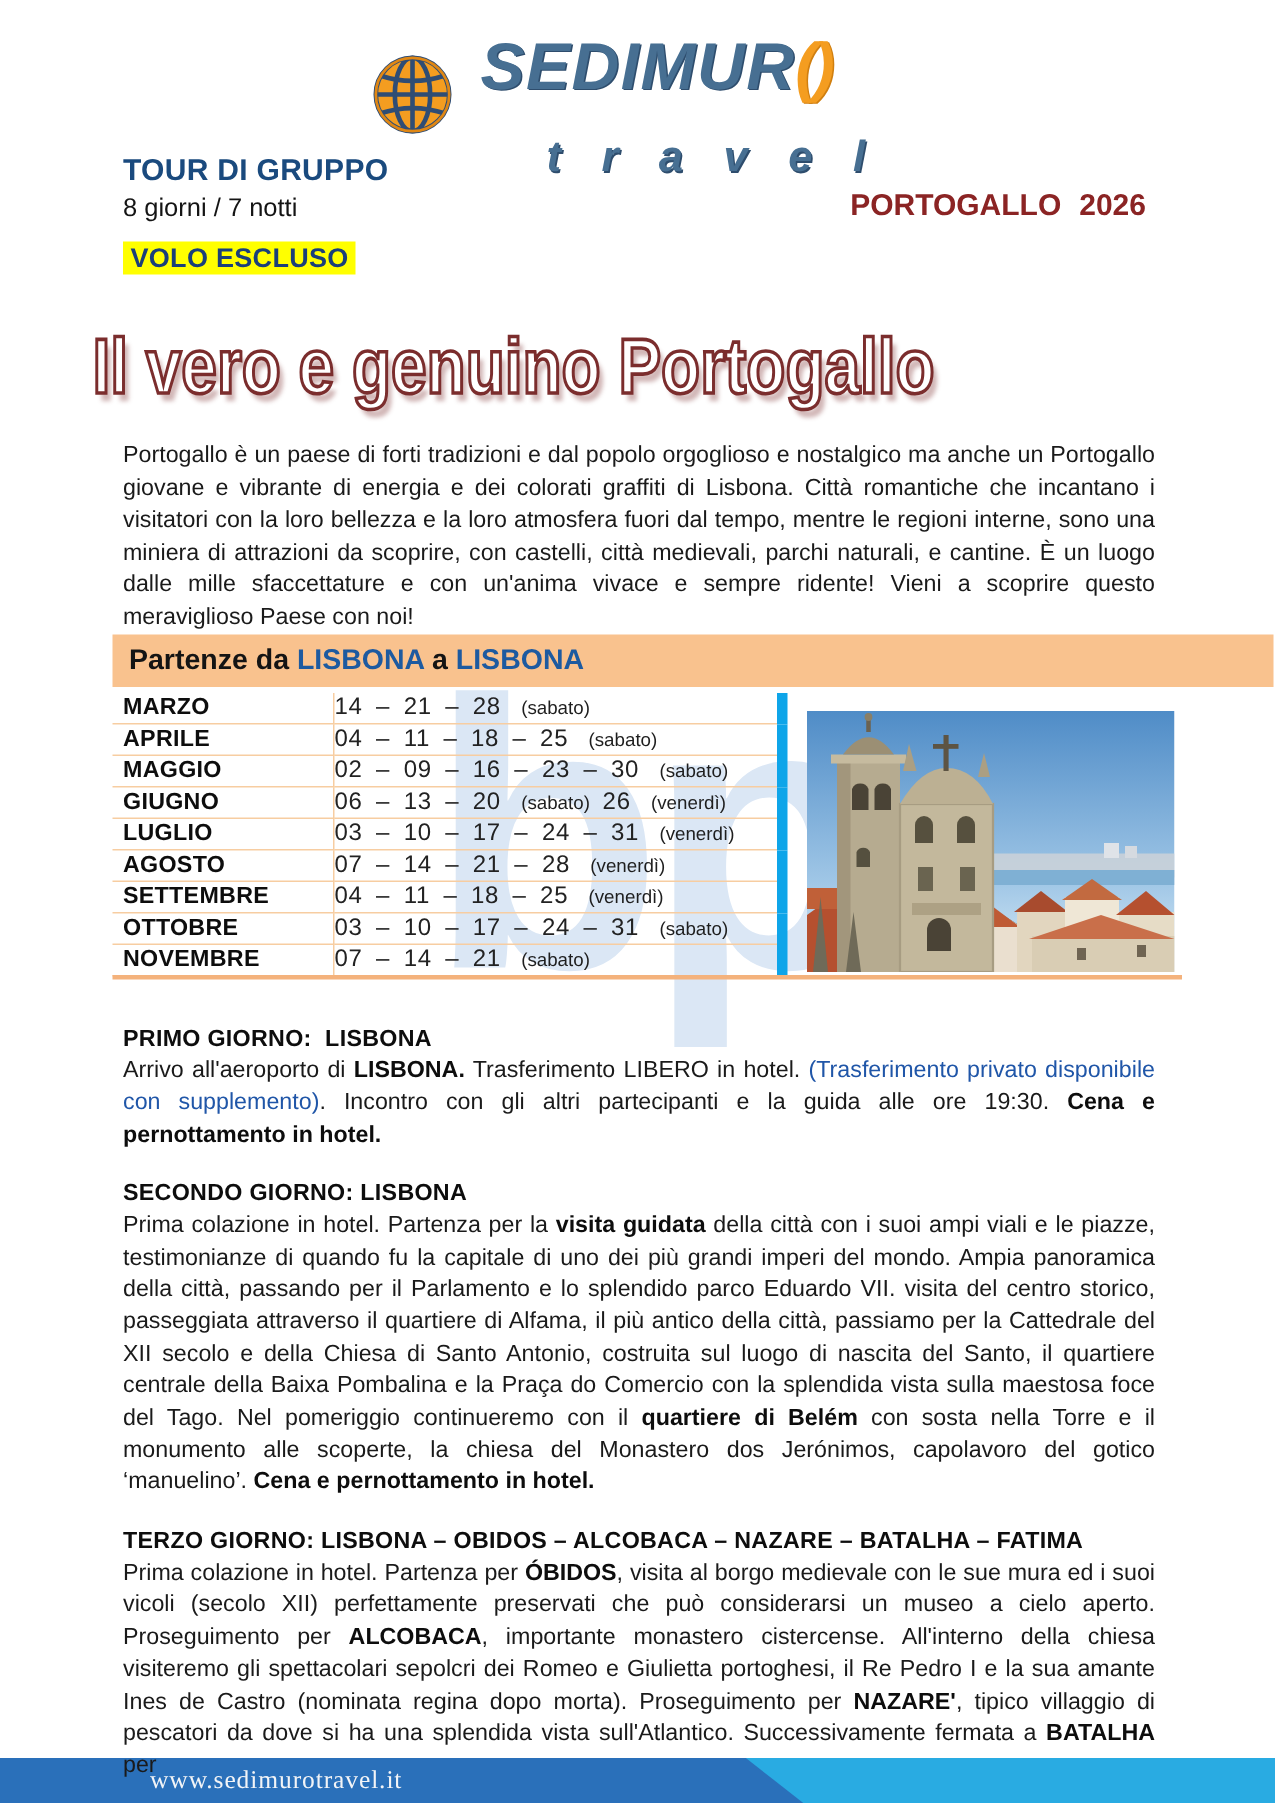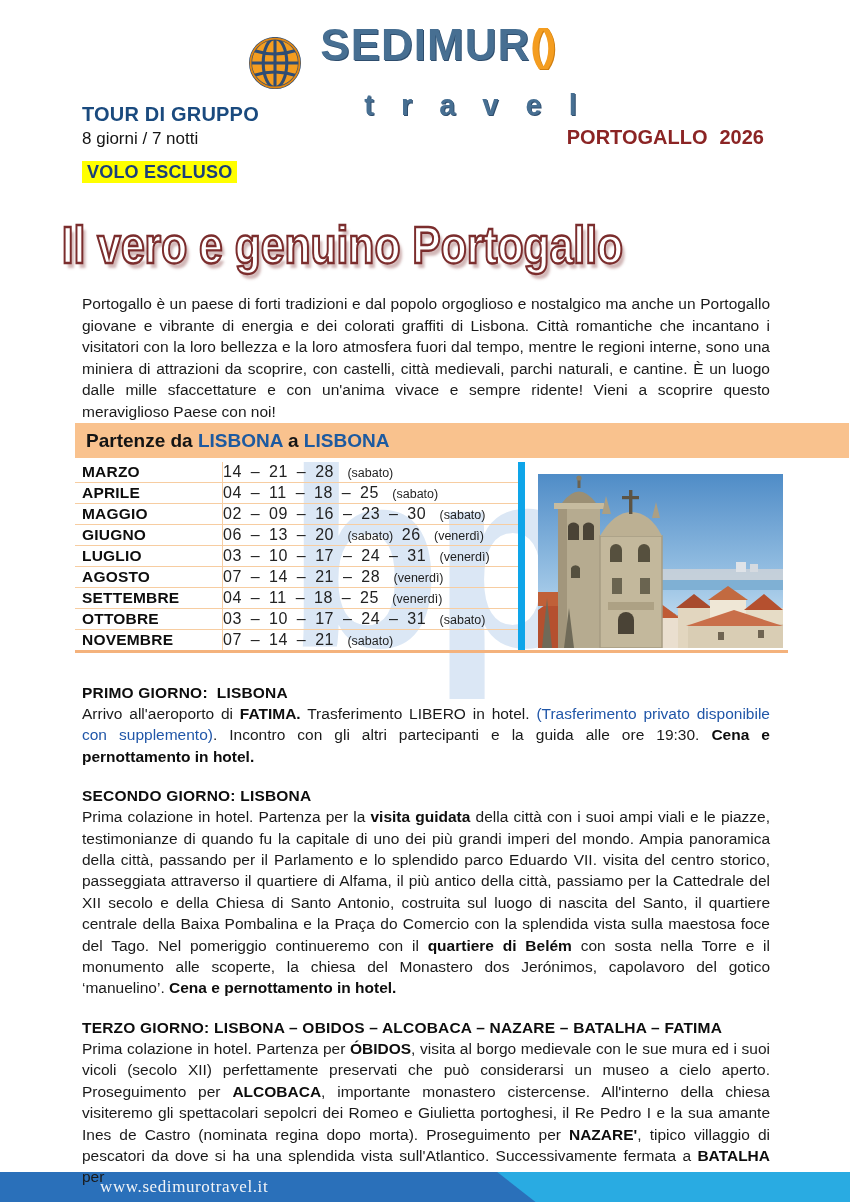--- a/index.html
+++ b/index.html
@@ -1,20 +1,20 @@
 <!DOCTYPE html>
 <html><head>
 <meta charset="utf-8">
 <style>
   html,body{margin:0;padding:0;background:#fff;}
   .page{position:relative;width:850px;height:1202px;background:#fff;overflow:hidden;
         font-family:"Liberation Sans",sans-serif;color:#1c1c1c;}
 
   
-  .logo{position:absolute;top:24px;left:0;right:0;display:flex;justify-content:center;align-items:flex-start;gap:16px;}
+  .logo{position:absolute;top:24px;left:0;right:0;display:flex;justify-content:center;align-items:flex-start;gap:16px;font-style:italic;}
   .globe{width:58px;height:58px;margin-top:10px;}
   .logo-text{display:flex;flex-direction:column;}
   .brand-line{font-size:44px;font-weight:800;color:#476f92;line-height:42px;letter-spacing:1px;
               text-shadow:1px 1px 0 #2e4d6d;}
   .paren{color:#f49d20;font-weight:800;letter-spacing:-3px;text-shadow:1px 1px 0 #d07f10;}
   .travel{font-size:29px;font-weight:700;color:#476f92;letter-spacing:27px;line-height:30px;
           padding-left:44px;text-shadow:1px 1px 0 #2e4d6d;margin-top:24px;}
 
   
   .tour-type{position:absolute;top:103px;left:82px;font-size:20px;font-weight:800;color:#1a4a7e;letter-spacing:0.2px;}
@@ -223,21 +223,21 @@
       <polygon points="4,174 9,124 14,174" fill="#6f6a58"></polygon>
       <polygon points="26,174 31,134 36,174" fill="#6f6a58"></polygon>
     </g>
   </svg>
 
   <div class="thick-line"></div>
 
   <div class="itinerary">
   <div class="section">
     <div class="sec-heading">PRIMO GIORNO:  LISBONA</div>
-    <p class="sec-body"><span>Arrivo all'aeroporto di </span><b>FATIMA.</b><span> Trasferimento LIBERO in hotel. </span><span class="blue">(Trasferimento privato disponibile con supplemento)</span><span>. Incontro con gli altri partecipanti e la guida  alle ore 19:30. </span><b>Cena e pernottamento in hotel.</b></p>
+    <p class="sec-body"><span>Arrivo all'aeroporto di </span><b>LISBONA.</b><span> Trasferimento LIBERO in hotel. </span><span class="blue">(Trasferimento privato disponibile con supplemento)</span><span>. Incontro con gli altri partecipanti e la guida  alle ore 19:30. </span><b>Cena e pernottamento in hotel.</b></p>
   </div>
 
   <div class="section">
     <div class="sec-heading">SECONDO GIORNO: LISBONA</div>
     <p class="sec-body"><span>Prima colazione in hotel. Partenza per la </span><b>visita guidata</b><span> della città con i suoi ampi viali e le piazze, testimonianze di quando fu la capitale di uno dei più grandi imperi del mondo. Ampia panoramica della città, passando per il Parlamento e lo splendido parco Eduardo VII. visita del centro storico, passeggiata attraverso il quartiere di Alfama, il più antico della città, passiamo per la Cattedrale del XII secolo e della Chiesa di Santo Antonio, costruita sul luogo di nascita del Santo, il quartiere centrale della Baixa Pombalina e la Praça do Comercio con la splendida vista sulla maestosa foce del Tago. Nel pomeriggio continueremo con il </span><b>quartiere di Belém</b><span> con sosta nella Torre e il monumento alle scoperte, la chiesa del Monastero dos Jerónimos, capolavoro del gotico ‘manuelino’. </span><b>Cena e pernottamento in hotel.</b></p>
   </div>
 
   <div class="section">
     <div class="sec-heading">TERZO GIORNO: LISBONA – OBIDOS – ALCOBACA – NAZARE – BATALHA – FATIMA</div>
     <p class="sec-body"><span>Prima colazione in hotel. Partenza per </span><b>ÓBIDOS</b><span>, visita al borgo medievale con le sue mura ed i suoi vicoli (secolo XII) perfettamente preservati che può considerarsi un museo a cielo aperto. Proseguimento per </span><b>ALCOBACA</b><span>, importante monastero cistercense. All'interno della chiesa visiteremo gli spettacolari sepolcri dei Romeo e Giulietta portoghesi, il Re Pedro I e la sua amante Ines de Castro (nominata regina dopo morta). Proseguimento per </span><b>NAZARE'</b><span>, tipico villaggio di pescatori da dove si ha una splendida vista sull'Atlantico. Successivamente fermata a </span><b>BATALHA</b><span> per</span></p>

